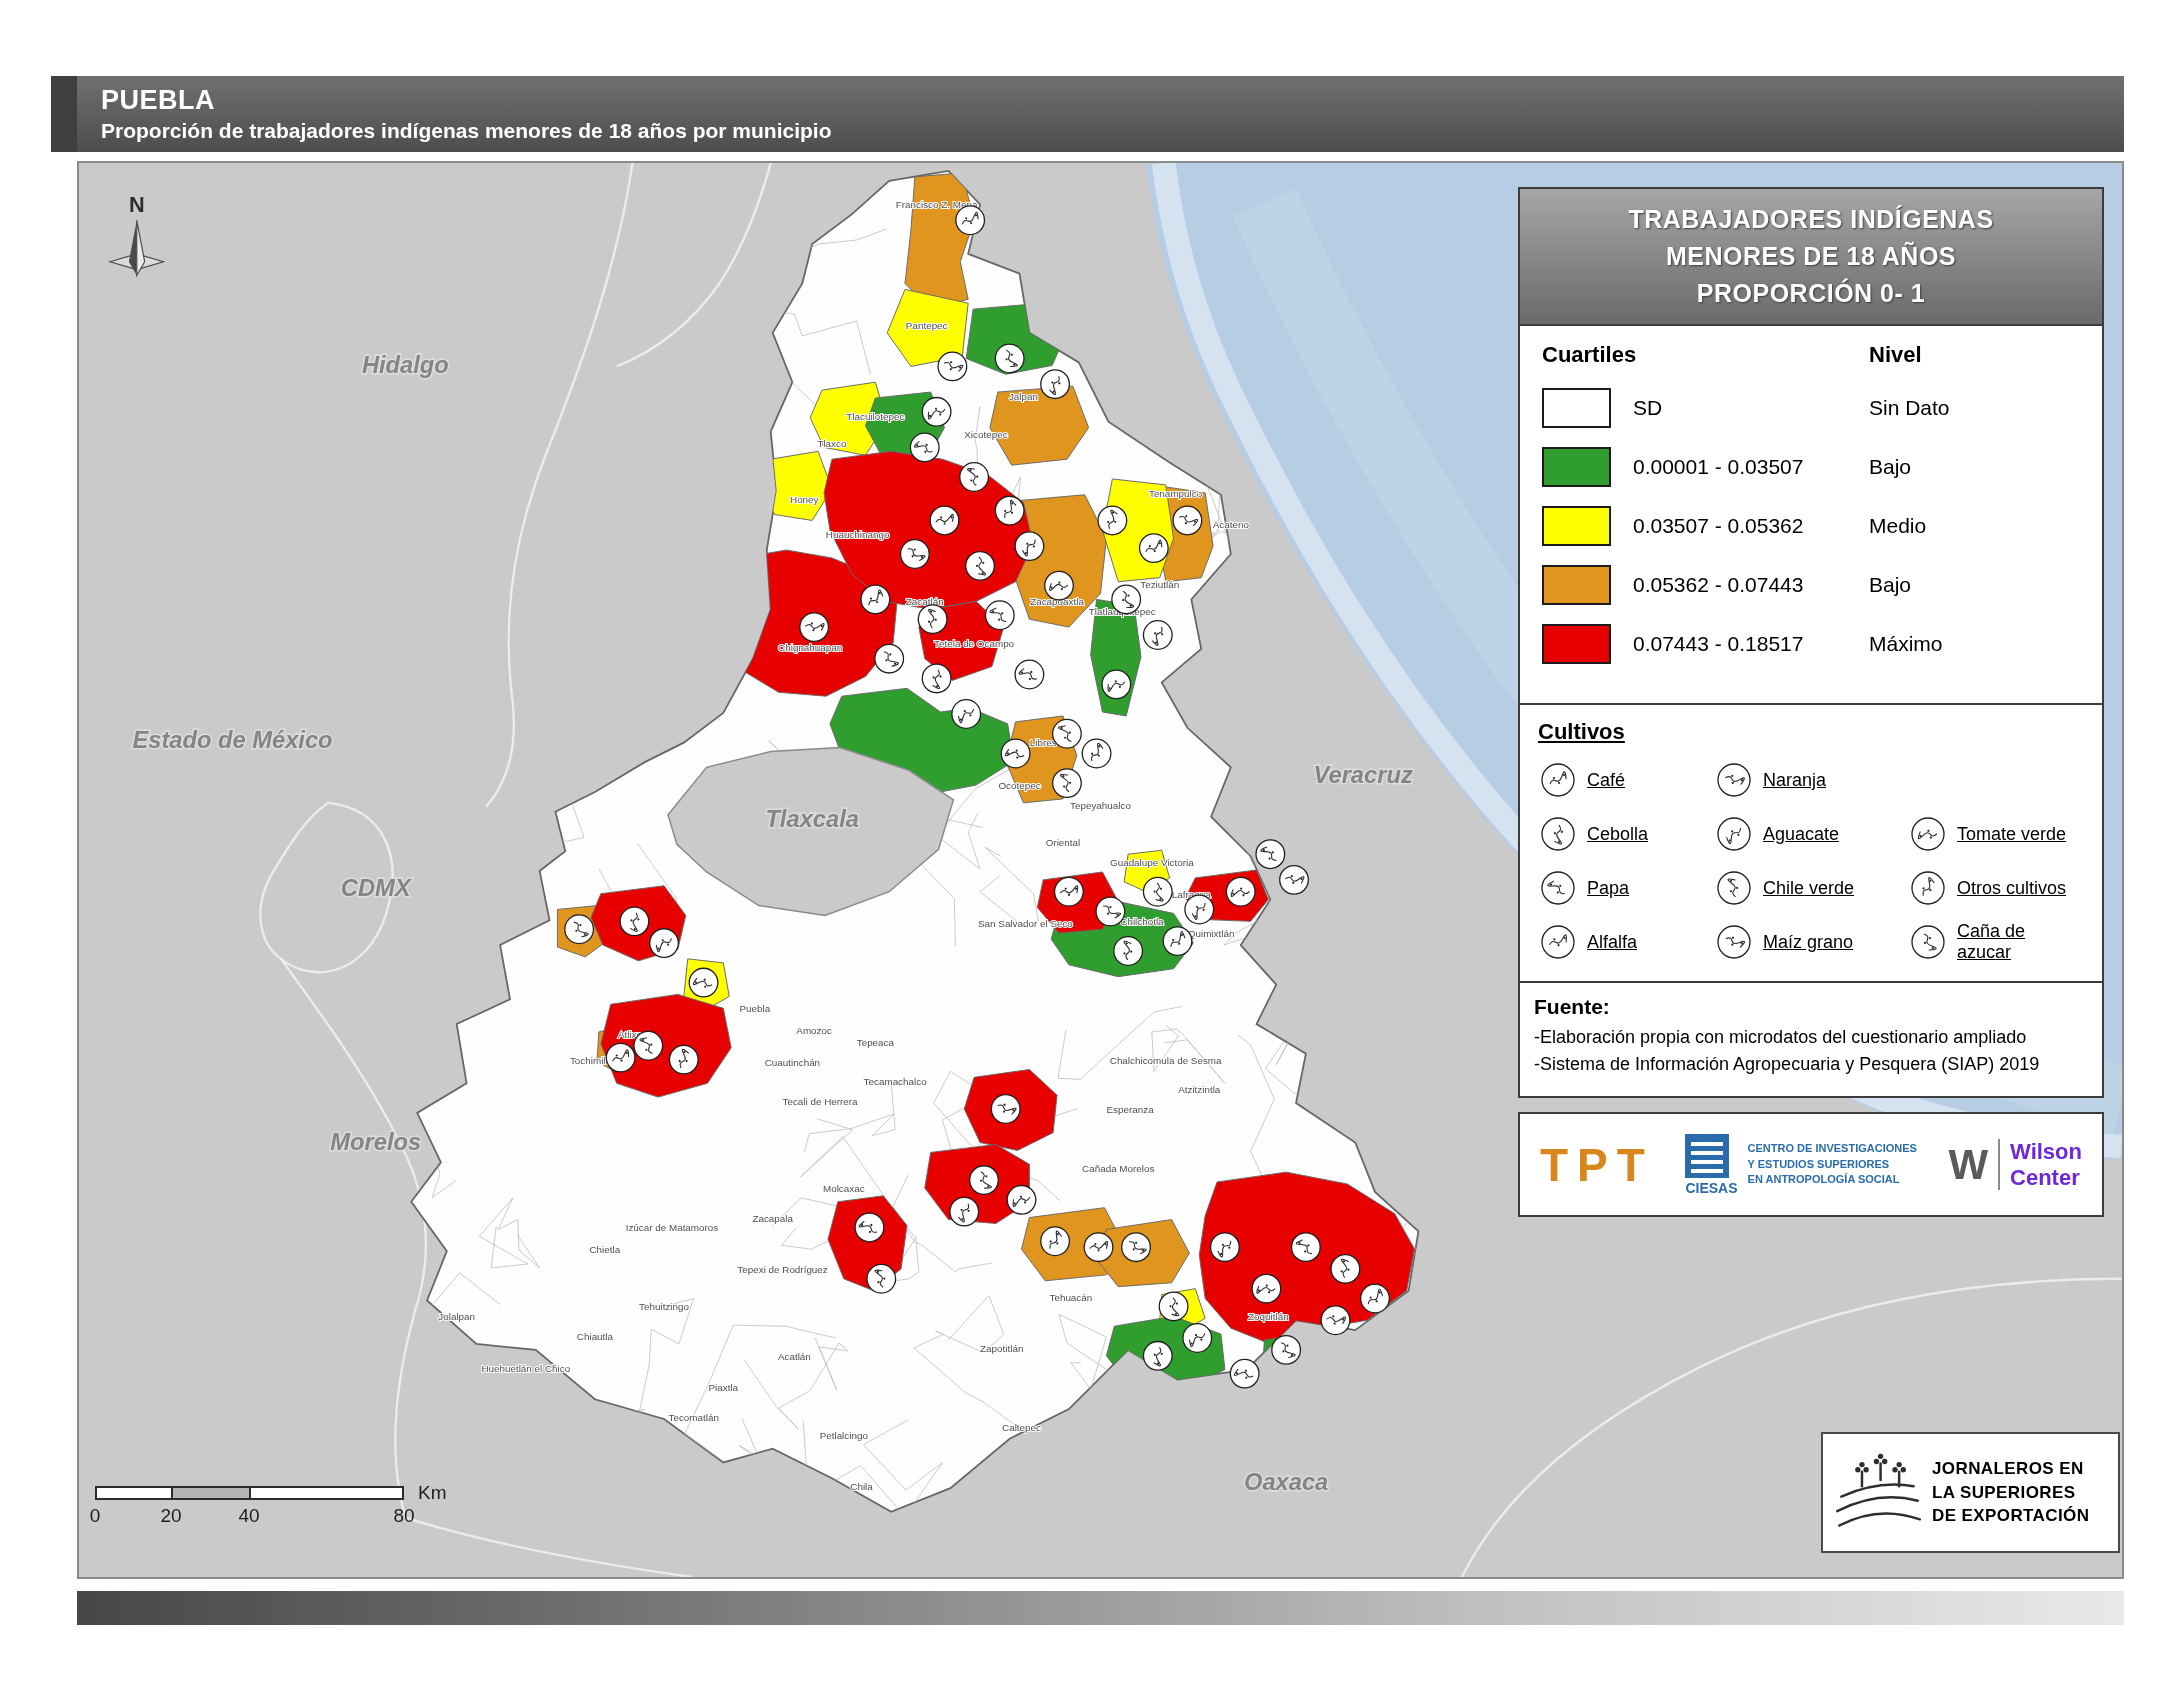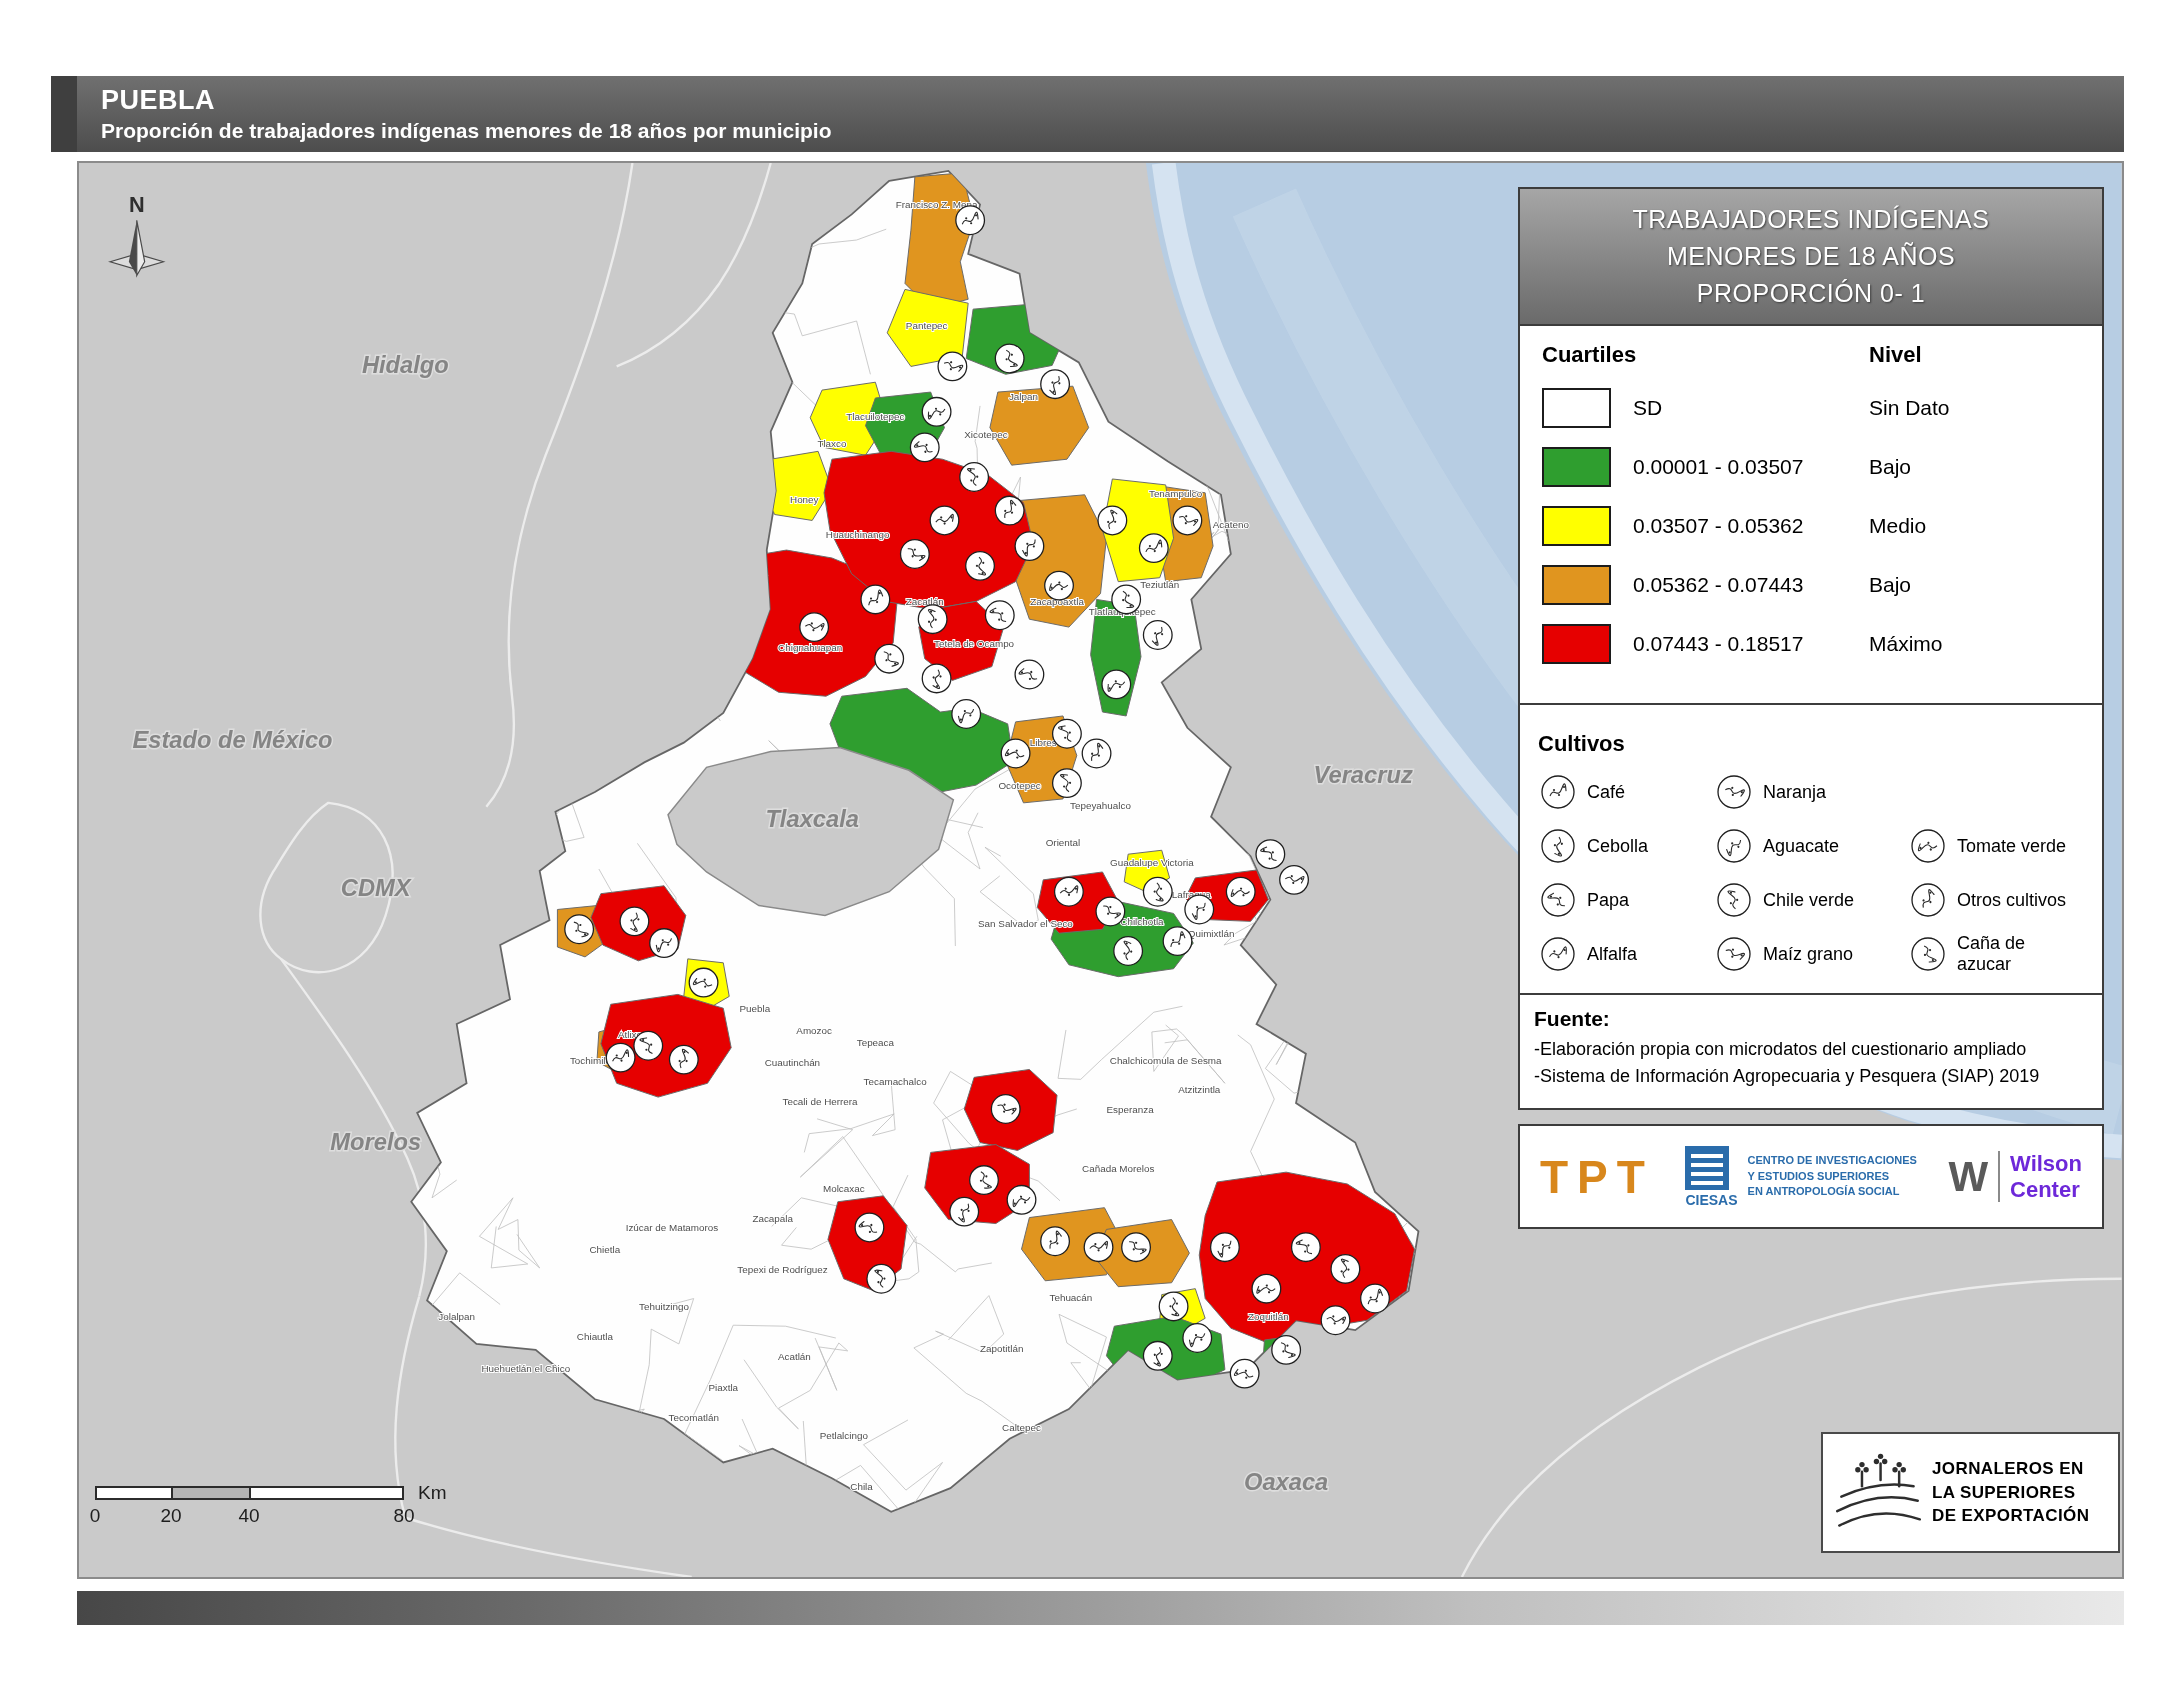--- a/index.html
+++ b/index.html
@@ -13,28 +13,28 @@
   .map-frame{position:absolute;left:77px;top:161px;width:2047px;height:1418px;border:2px solid #8b8b8b;box-sizing:border-box;background:#cacaca;overflow:hidden;}
   svg#map{position:absolute;left:0;top:0;width:100%;height:100%;}
 
   .bottom-strip{position:absolute;left:77px;top:1591px;width:2047px;height:34px;
     background:linear-gradient(90deg,#474747 0%,#6a6a6a 22%,#949494 45%,#bfbfbf 68%,#e9e9e9 100%);}
 
   
   .legend-col{position:absolute;left:1439px;top:24px;width:586px;z-index:5;}
   .legend{border:2px solid #3c3c3c;background:#fff;}
   .legend-title{background:linear-gradient(180deg,#a6a6a6,#6a6a6a);border-bottom:2px solid #3c3c3c;color:#fff;text-align:center;padding:12px 6px;}
-  .legend-title div{font-size:25px;font-weight:normal;line-height:37px;letter-spacing:0.5px;text-shadow:1px 1px 2px #3d3d3d;}
+  .legend-title div{font-size:25px;font-weight:bold;line-height:37px;letter-spacing:0.5px;text-shadow:1px 1px 2px #3d3d3d;}
   .legend-classes{padding:16px 22px 30px;}
   .lc-head{display:grid;grid-template-columns:327px 1fr;margin-bottom:10px;}
   .lc-head span{font-size:22px;font-weight:bold;color:#000;}
   .lc-row{display:grid;grid-template-columns:91px 236px 1fr;align-items:center;height:59px;}
   .swatch{width:69px;height:40px;border:2px solid #1c1c1c;box-sizing:border-box;}
   .lc-range,.lc-nivel{font-size:21px;color:#000;}
-  .cultivos{border-top:2px solid #3c3c3c;padding:24px 18px 16px;}
+  .cultivos{border-top:2px solid #3c3c3c;padding:12px 18px 16px;text-decoration:underline;}
   .cultivos-title{font-size:22px;font-weight:bold;margin:2px 0 12px;}
   .cult-grid{display:grid;grid-template-columns:176px 194px 1fr;row-gap:8px;}
   .cult-item{display:flex;align-items:center;gap:9px;height:46px;}
   .cult-label{font-size:18px;color:#000;}
   .fuente{border-top:2px solid #3c3c3c;padding:12px 14px 18px;}
   .fuente-title{font-size:21px;font-weight:bold;margin-bottom:5px;}
   .fuente-line{font-size:18px;line-height:1.5;color:#000;}
   .logos-box{margin-top:14px;border:2px solid #3c3c3c;background:#fff;height:105px;display:flex;align-items:center;justify-content:space-between;padding:0 20px;box-sizing:border-box;gap:8px;}
   .tpt{font-size:46px;font-weight:bold;color:#d8871c;letter-spacing:9px;}
   .ciesas{display:flex;align-items:center;gap:10px;}

